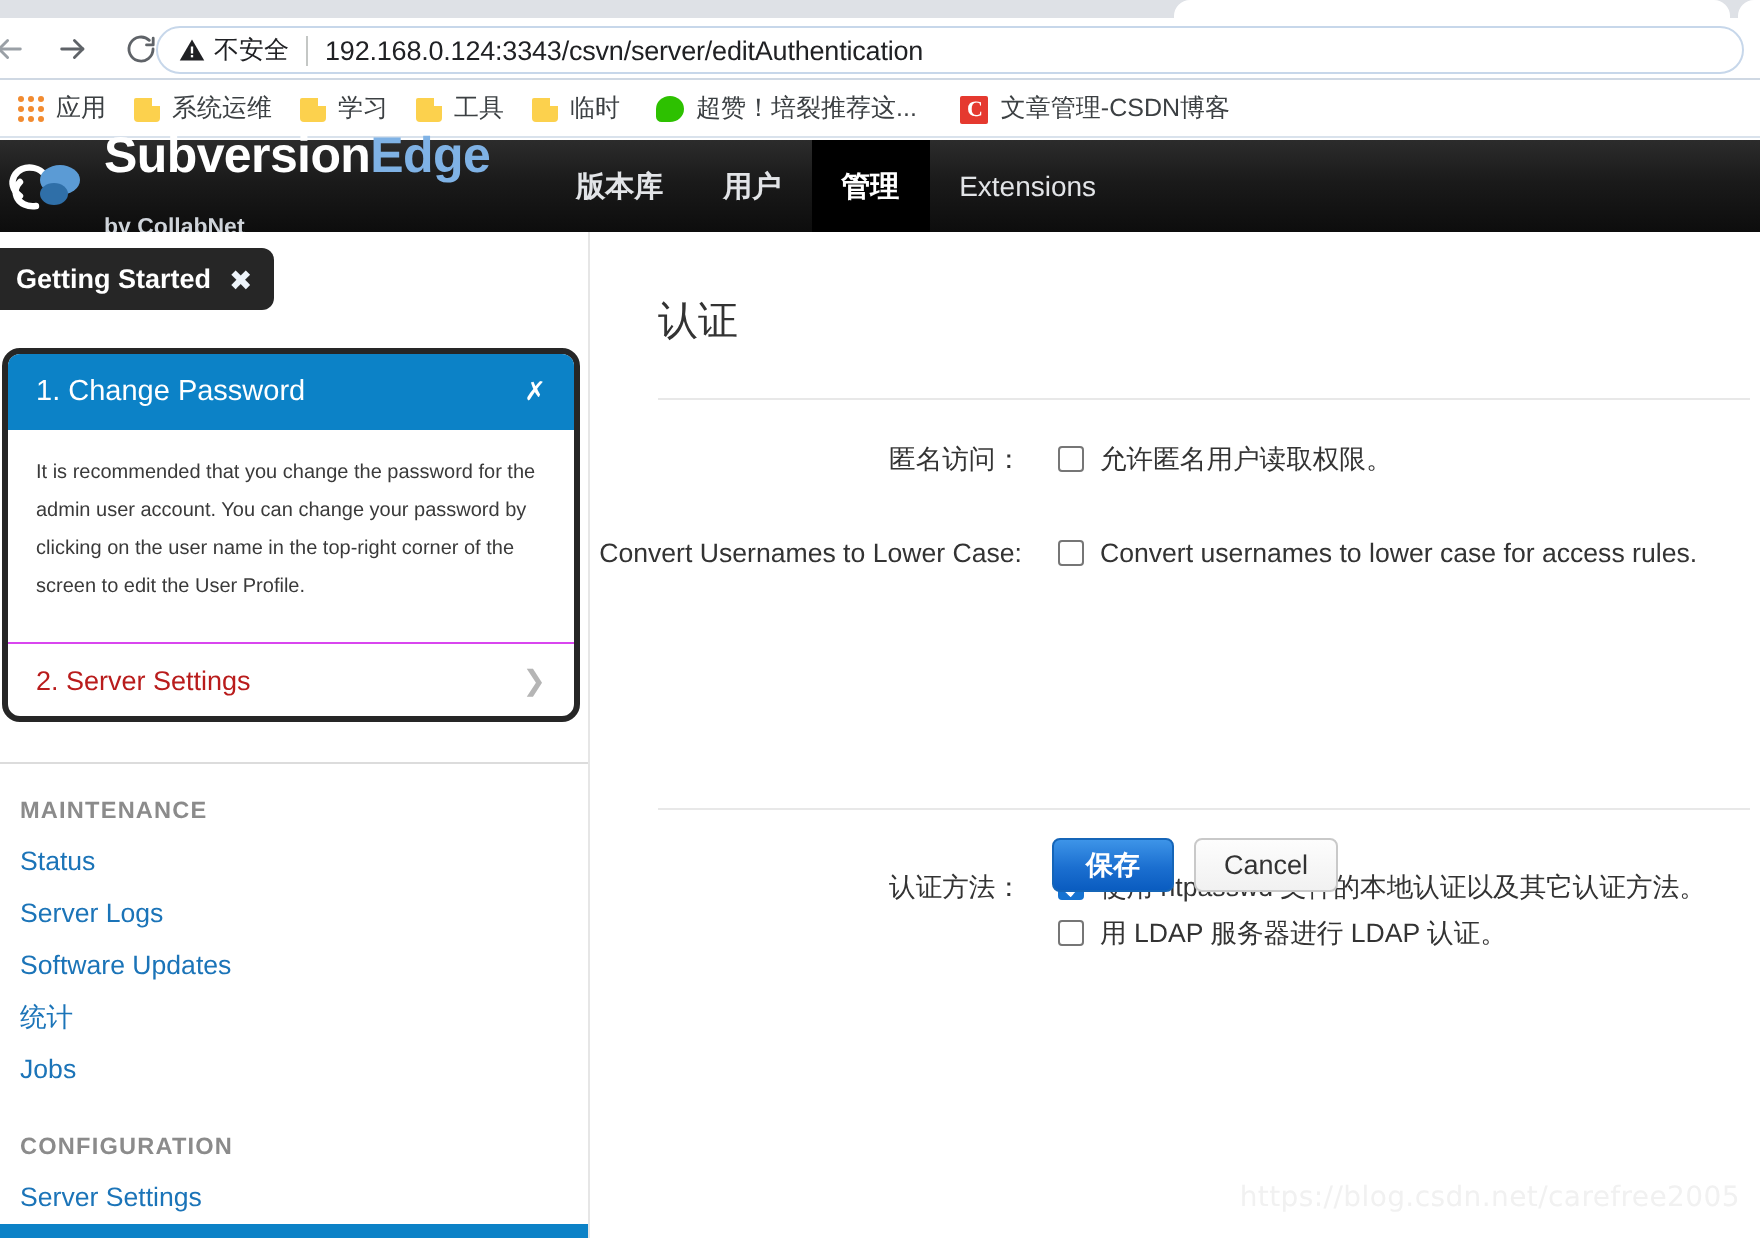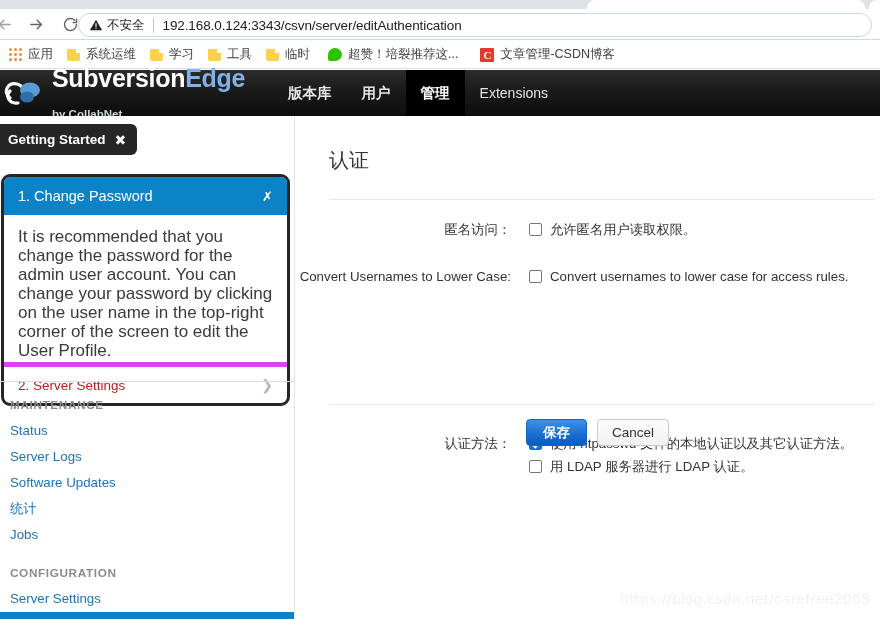--- a/index.html
+++ b/index.html
@@ -133,22 +133,22 @@
     border:3px solid #262626; border-radius:9px;
     background:#ffffff; overflow:hidden;
   }
   .gs-head {
     background:#0c82c7; color:#ffffff; height:38px;
     display:flex; align-items:center; justify-content:space-between;
     padding:0 14px; font-size:14.5px;
   }
   .gs-head .chev { font-size:13px; }
   .gs-body {
-    padding:12px 14px 2px 14px; color:#3a3a3a; font-size:17px; line-height:19px;
-    border-bottom:5px solid #d946ef;
+    padding:12px 14px 18px 14px; color:#3a3a3a; font-size:10px; line-height:19px;
+    border-bottom:1px solid #d946ef;
   }
   .gs-foot {
     height:36px; display:flex; align-items:center; justify-content:space-between;
     padding:0 14px; font-size:13.5px;
   }
   .gs-foot .lnk { color:#b91c1c; }
   .gs-foot .chev { color:#b5b5b5; font-size:14px; font-weight:bold; }
 
   
   .menu { position:absolute; left:0; top:272px; width:294px; }

